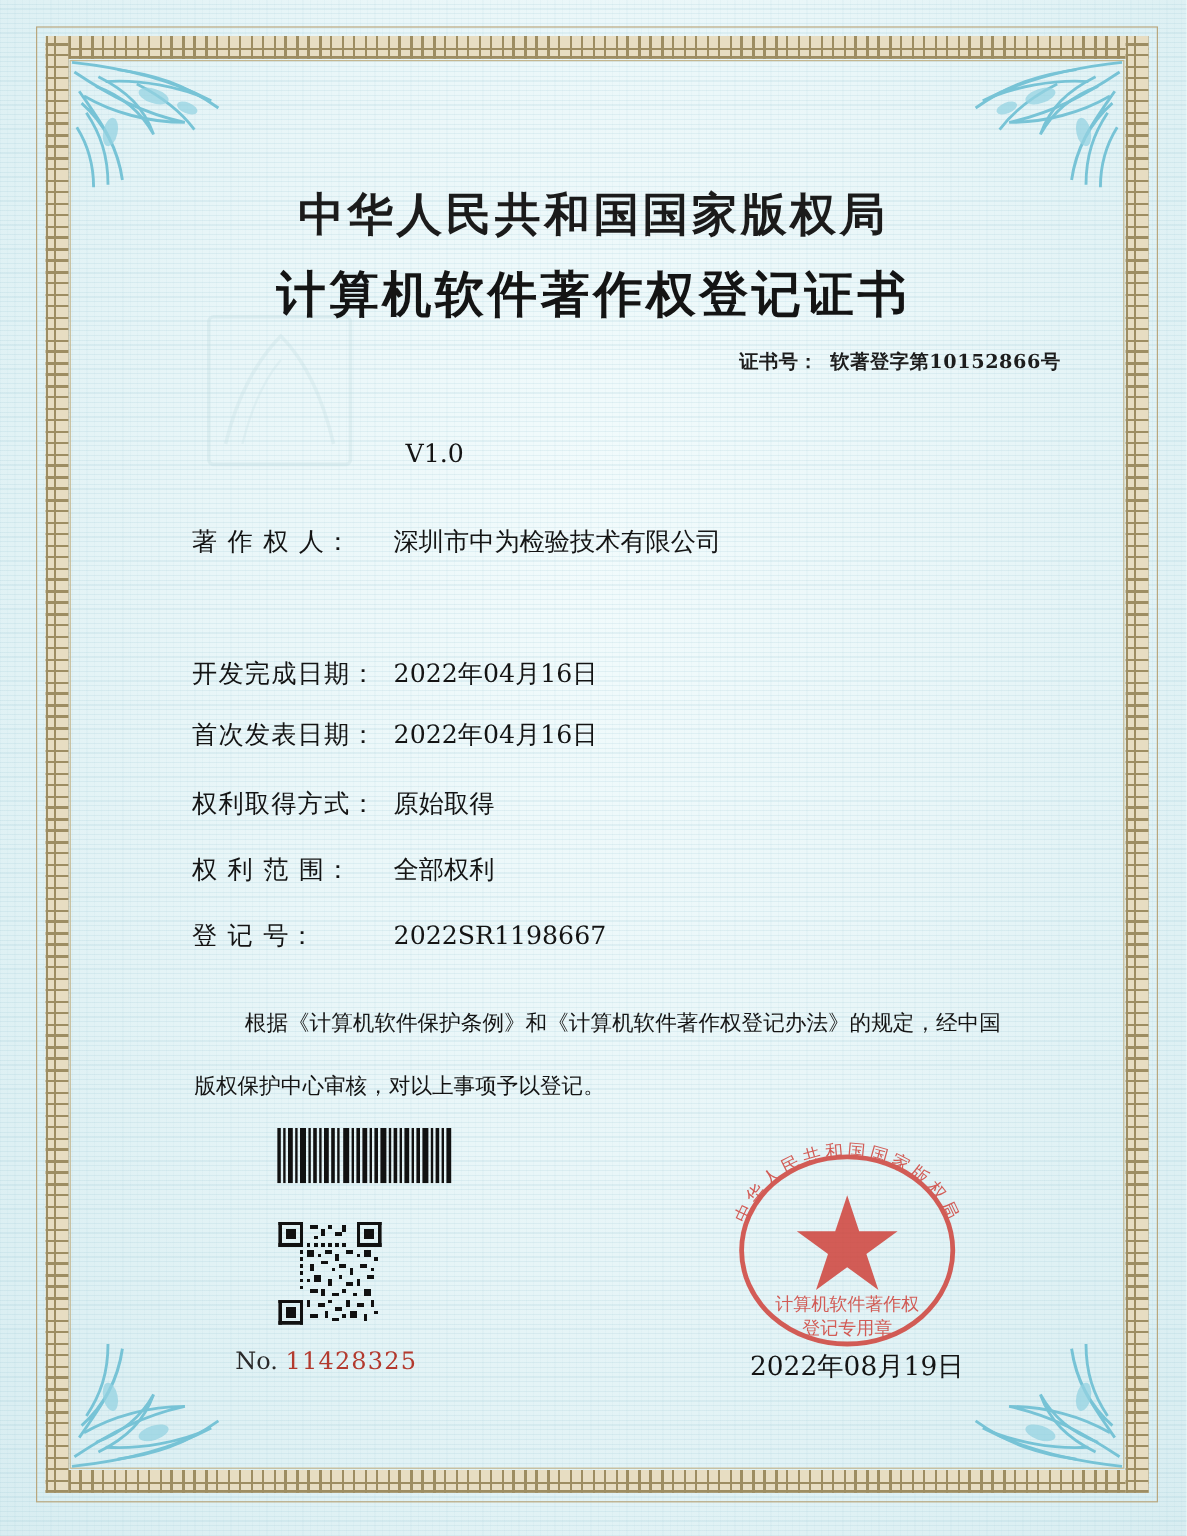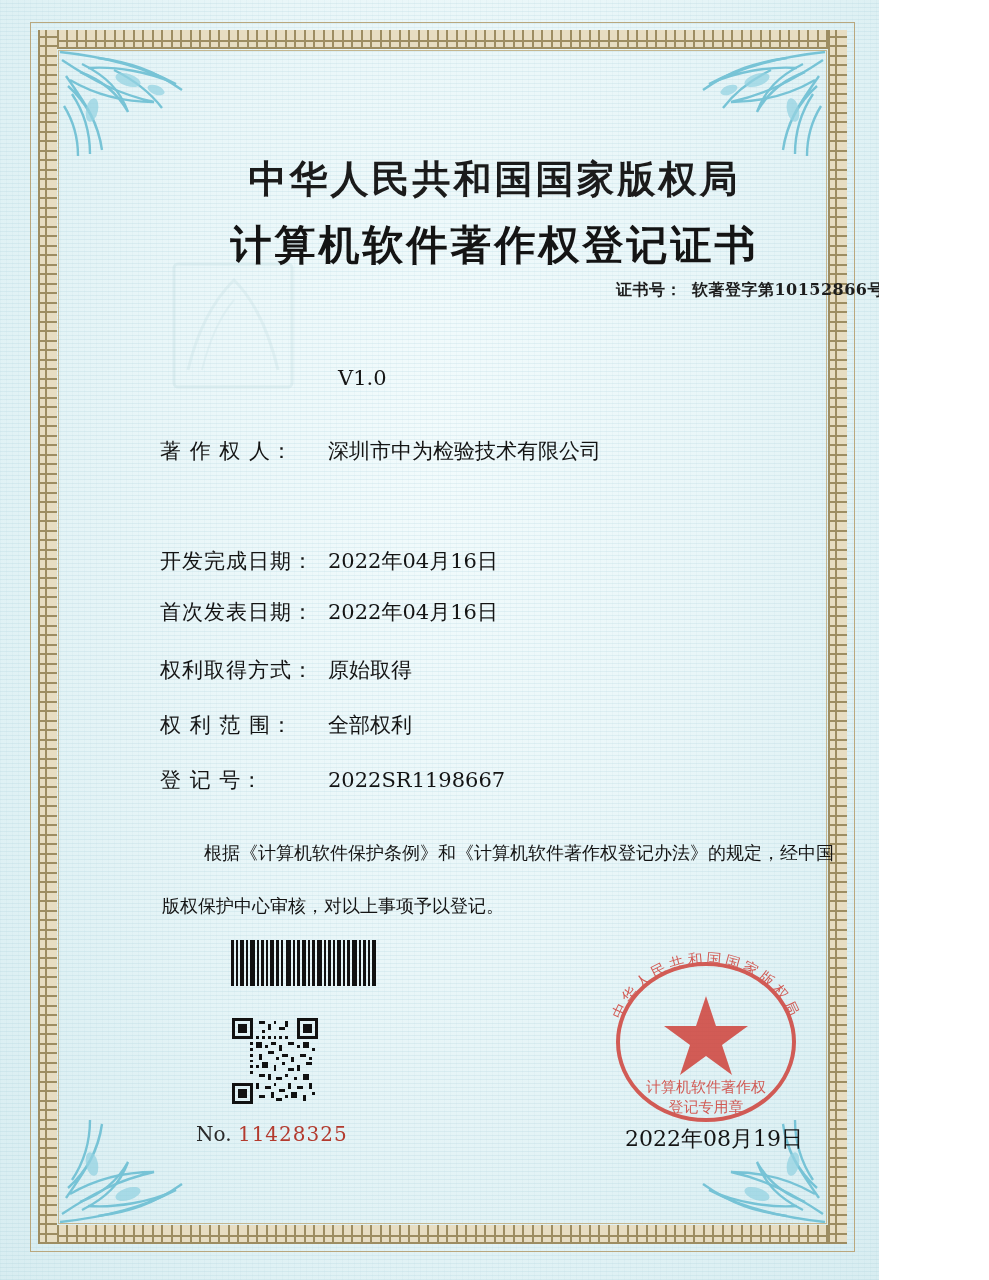--- a/index.html
+++ b/index.html
@@ -9,21 +9,21 @@
   }
   body {
     width: 989px;
     height: 1280px;
     font-family: "Liberation Serif", serif;
     overflow: hidden;
   }
 
   .certificate {
     position: relative;
-    width: 879px;
+    width: 989px;
     height: 1280px;
     background:
       radial-gradient(ellipse at 50% 35%, #f2fbfc 0%, #e9f6f8 45%, #dff1f4 75%, #d8edf1 100%);
     box-sizing: border-box;
     overflow: hidden;
   }
 
   
   .texture {
     position: absolute;
@@ -163,21 +163,21 @@
     text-align: center;
     font-size: 41px;
     letter-spacing: 3px;
     color: #141414;
     font-family: Liberation Sans, sans-serif;
     font-weight: 700;
   }
 
   .cert-no {
     position: absolute;
-    top: 280px;
+    top: 292px;
     right: 105px;
     font-size: 16px;
     color: #1d1d1d;
     font-family: "DejaVu Serif", serif;
     font-weight: 700;
     letter-spacing: 0.5px;
   }
   .cert-no .cert-no-label { margin-right: 10px; }
 
   .field {

